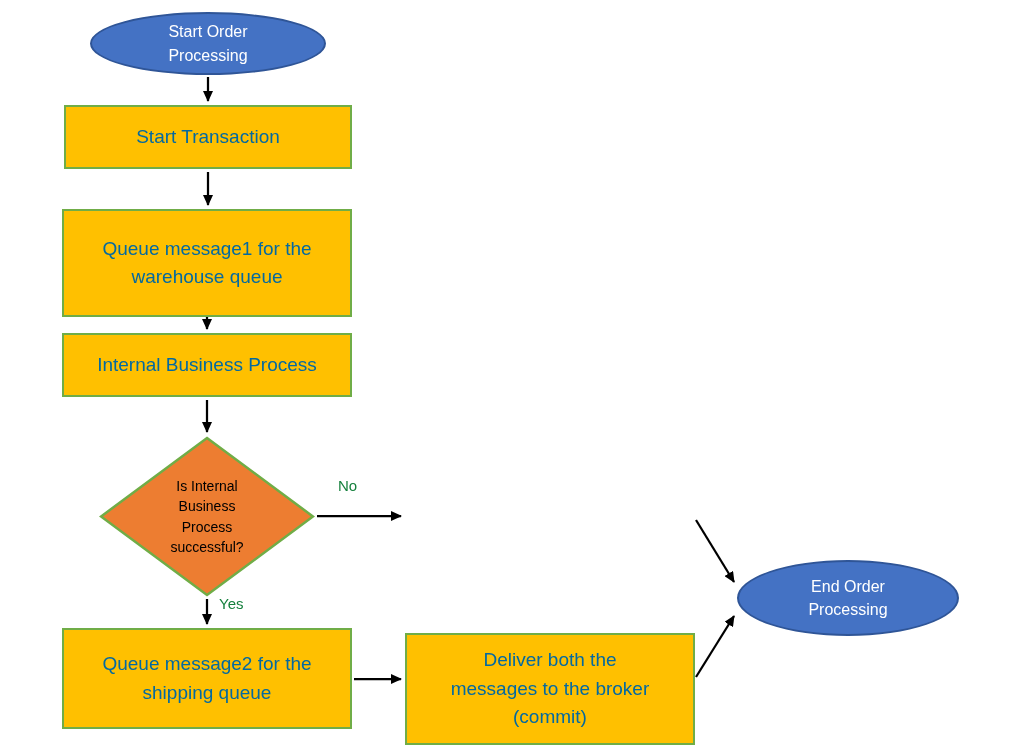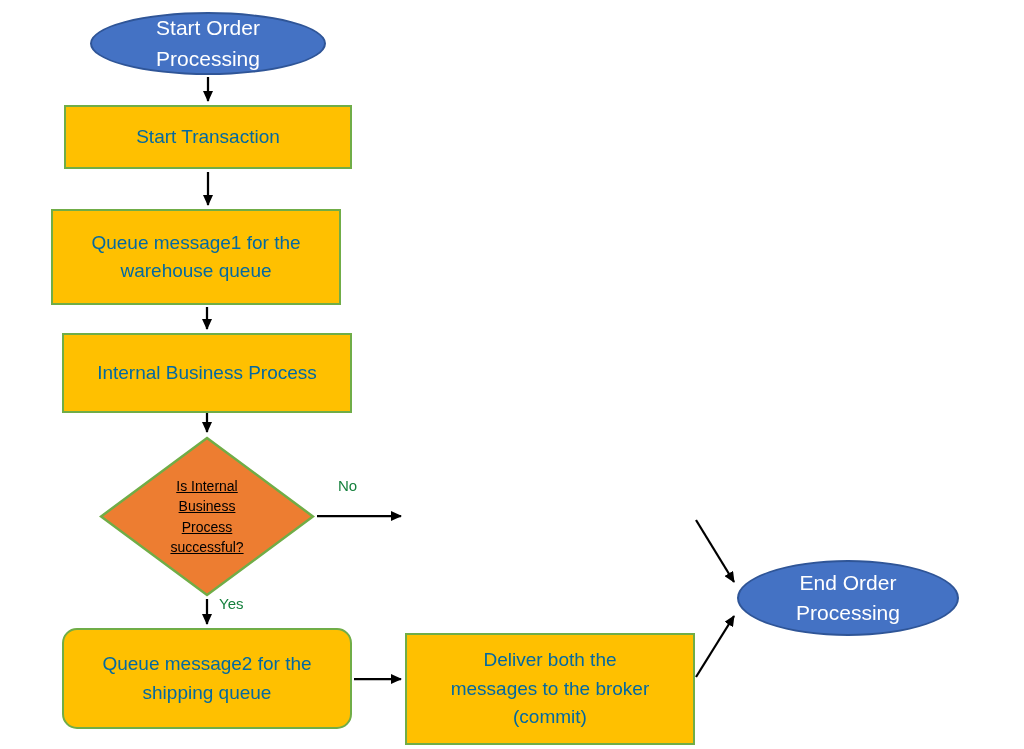--- a/index.html
+++ b/index.html
@@ -42,21 +42,21 @@
     color: #0369a1;
     font-size: 19px;
     line-height: 1.5;
     padding: 4px 10px;
   }
   .ellipse {
     background: var(--ellipse_fill, #4472C4);
     border: 2.5px solid var(--ellipse_border, #2F5597);
     border-radius: 50%;
     color: #ffffff;
-    font-size: 21px;
+    font-size: 16px;
     line-height: 1.45;
   }
   .diamond {
     background: transparent;
   }
   .diamond svg {
     position: absolute;
     left: 0;
     top: 0;
     width: 100%;
@@ -101,37 +101,37 @@
     <line x1="354" y1="679" x2="401" y2="679" marker-end="url(#arrowhead)"></line>
     <line x1="696" y1="520" x2="734" y2="582" marker-end="url(#arrowhead)"></line>
     <line x1="696" y1="677" x2="734" y2="616" marker-end="url(#arrowhead)"></line>
   </svg>
 
   <div class="node ellipse" style="left:90px; top:12px; width:236px; height:63px;">Start Order
 Processing</div>
 
   <div class="node rect" style="left:64px; top:105px; width:288px; height:64px;">Start Transaction</div>
 
-  <div class="node rect" style="left:51px; top:209px; width:290px; height:96px;">Queue message1 for the
+  <div class="node rect" style="left:62px; top:209px; width:290px; height:108px;">Queue message1 for the
 warehouse queue</div>
 
-  <div class="node rect" style="left:62px; top:333px; width:290px; height:80px;">Internal Business Process</div>
+  <div class="node rect" style="left:62px; top:333px; width:290px; height:64px;">Internal Business Process</div>
 
-  <div class="node diamond" style="left:99px; top:436px; width:216px; height:161px;text-decoration:underline;">
+  <div class="node diamond" style="left:99px; top:436px; width:216px; height:161px;">
     <svg viewBox="0 0 216 161" preserveAspectRatio="none">
       <polygon points="108,2 214,80.5 108,159 2,80.5"></polygon>
     </svg>
     <span class="diamond-label">Is Internal
 Business
 Process
 successful?</span>
   </div>
 
 
-  <div class="node rect" style="left:62px; top:628px; width:290px; height:101px;border-radius:15px;">Queue message2 for the
+  <div class="node rect" style="left:62px; top:628px; width:290px; height:101px;">Queue message2 for the
 shipping queue</div>
 
   <div class="node rect" style="left:405px; top:633px; width:290px; height:112px;">Deliver both the
 messages to the broker
 (commit)</div>
 
   <div class="node ellipse" style="left:737px; top:560px; width:222px; height:76px;">End Order
 Processing</div>
 
   <div class="edge-label" style="left:338px; top:477px;">No</div>

